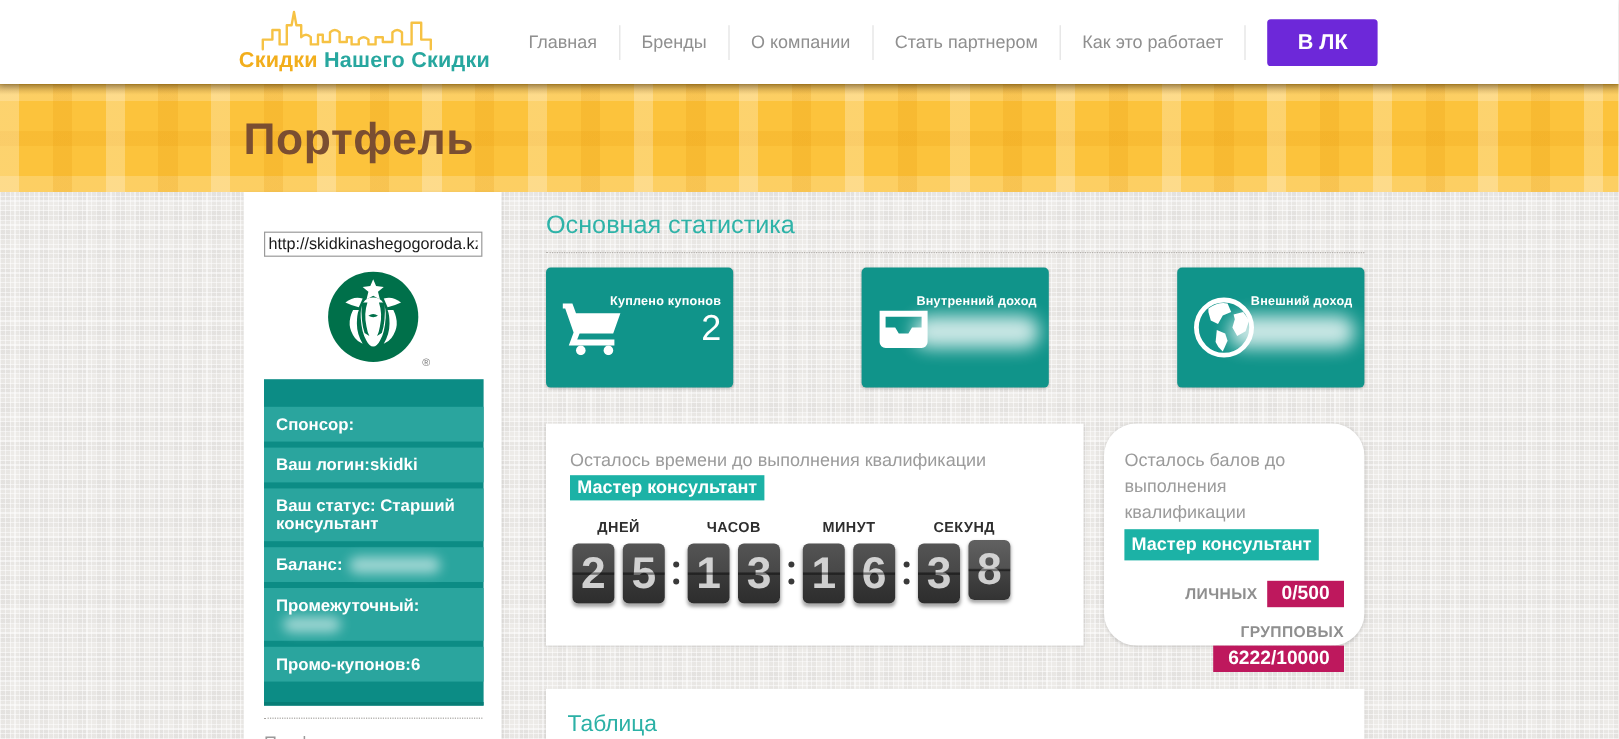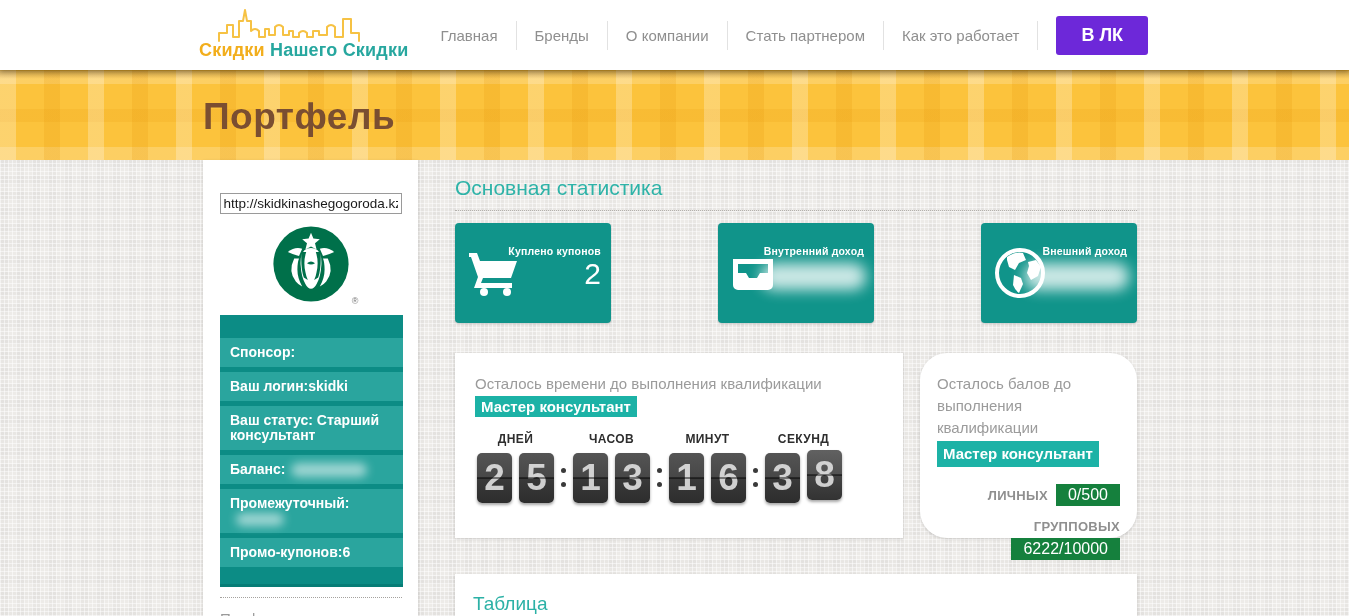--- a/index.html
+++ b/index.html
@@ -92,21 +92,21 @@
   .colon { width:19px; height:50px; margin-top:21px; display:flex; flex-direction:column;
            justify-content:center; align-items:center; gap:9px; }
   .colon i { width:5px; height:5px; border-radius:50%; background:#3a3a3a; }
 
   .pts-card { width:217px; height:185px; background:#fff; box-shadow:0 1px 3px rgba(0,0,0,.15);
               padding:20px 17px;border-radius:27px; }
   .pts-text { color:#9b9b9b; font-size:15px; line-height:1.45; }
   .pts-badge { display:inline-block; margin-top:3px; }
   .pts-rows { margin-top:17px; text-align:right; }
   .pts-label { color:#8f8f8f; font-size:13px; font-weight:bold; letter-spacing:.3px; }
-  .pts-chip { display:inline-block; background:#15803d; color:#fff; font-size:16px; font-weight:normal;
+  .pts-chip { display:inline-block; background:#be185d; color:#fff; font-size:16px; font-weight:bold;
               padding:2px 12px; margin-left:8px;text-align:right; }
   .pts-row2-label { display:block; margin-top:13px; }
   .pts-chip2 { margin-top:4px; margin-left:0; }
 
   .table-card { margin-top:36px; width:682px; height:90px; background:#fff;
                 box-shadow:0 1px 3px rgba(0,0,0,.15); padding:19px 18px; }
   .table-title { color:#2cb1a6; font-size:19px; font-weight:normal; }
 </style>
 </head>
 <body>

